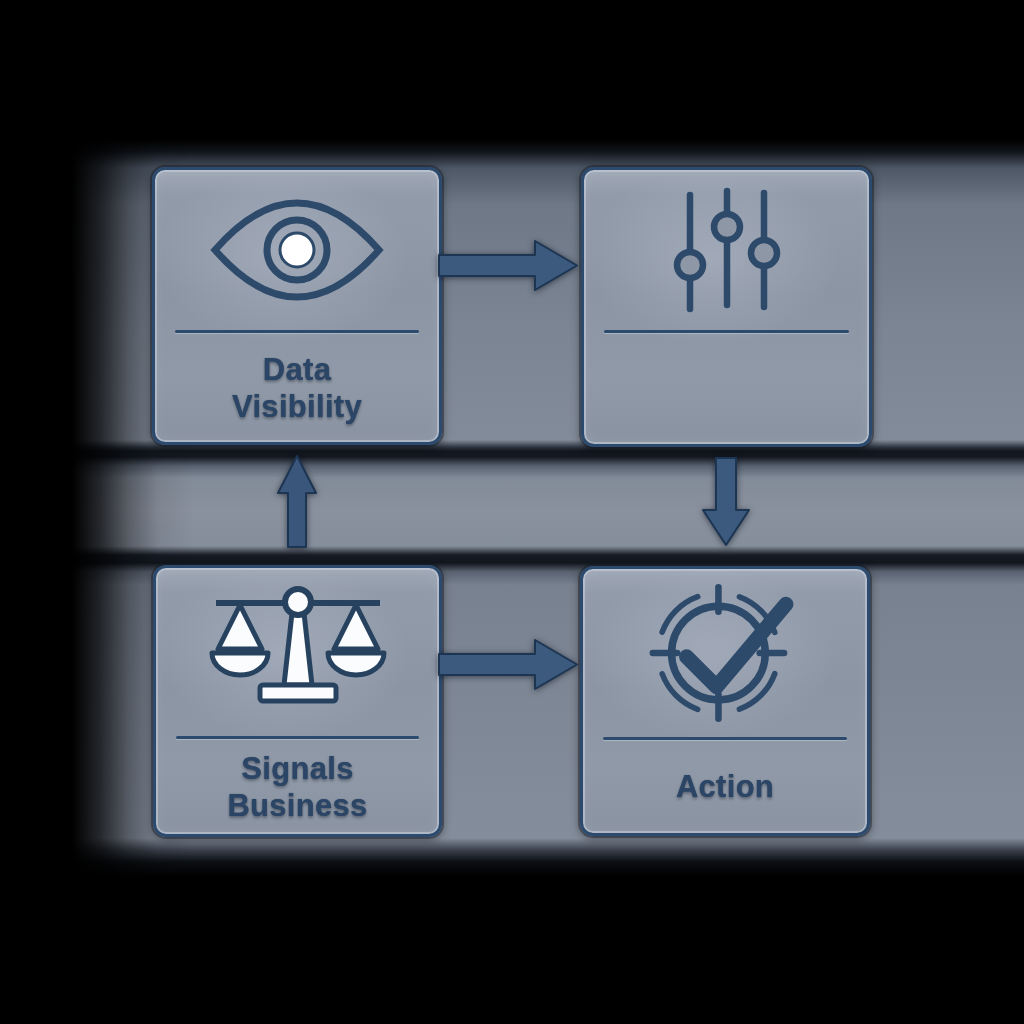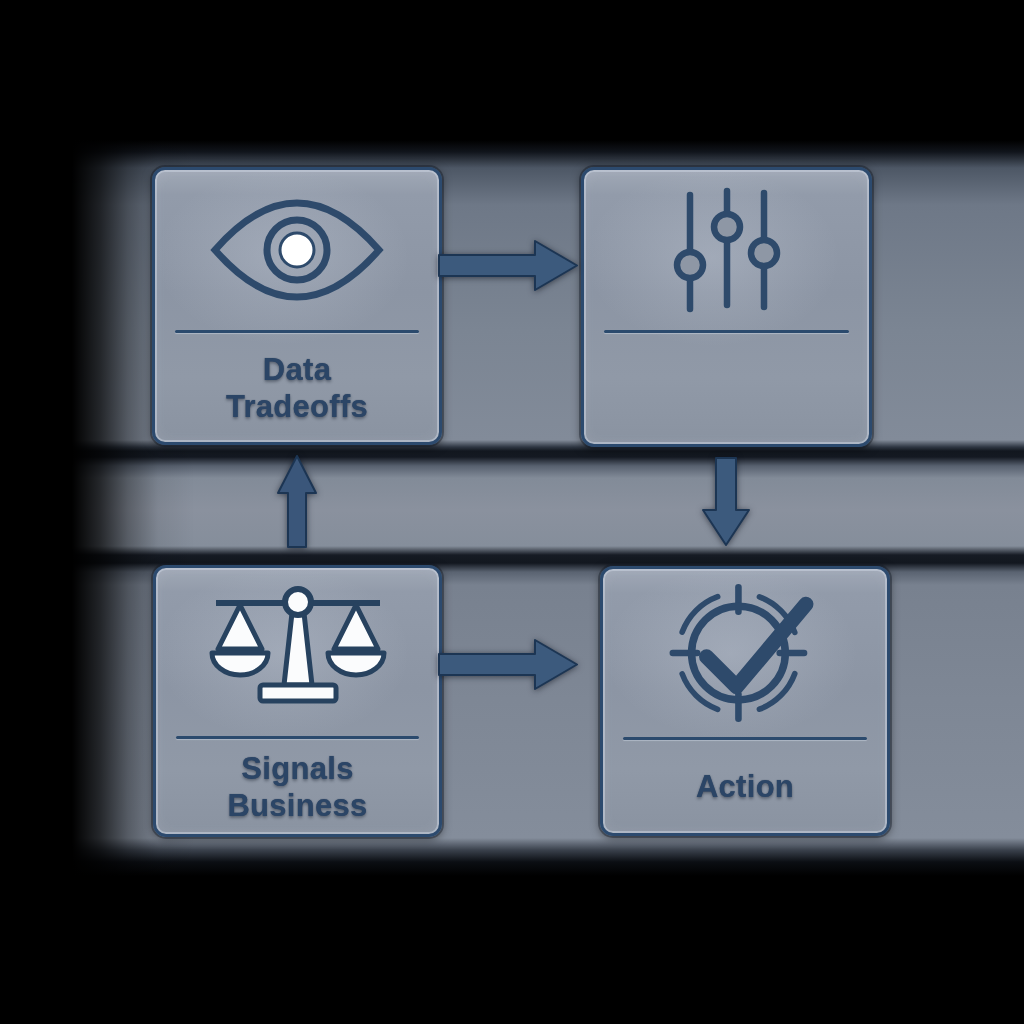--- a/index.html
+++ b/index.html
@@ -58,21 +58,21 @@
     <div class="icon-zone" style="height:160px">
       <svg width="176" height="100" viewBox="0 0 176 100">
         <path d="M6 50 Q88 -44 170 50 Q88 144 6 50 Z" fill="none" class="ink" stroke-width="7"></path>
         <circle cx="88" cy="50" r="30" fill="none" class="ink" stroke-width="7"></circle>
         <circle cx="88" cy="50" r="17" fill="#ffffff" class="ink" stroke-width="3"></circle>
       </svg>
     </div>
     <div class="divider"></div>
     <div class="label-zone">
       <div class="label-line">Data</div>
-      <div class="label-line">Tradeoffs</div>
+      <div class="label-line">Visibility</div>
     </div>
   </div>
 
   <div class="node" style="left:581px;top:167px;width:291px;height:280px">
     <div class="icon-zone" style="height:160px">
       <svg width="100" height="126" viewBox="0 0 100 126">
         <g class="ink" stroke-width="6.5" stroke-linecap="round" fill="none">
           <line x1="13" y1="8" x2="13" y2="122"></line>
           <line x1="50" y1="4" x2="50" y2="118"></line>
           <line x1="87" y1="6" x2="87" y2="120"></line>
@@ -100,21 +100,21 @@
         </g>
       </svg>
     </div>
     <div class="divider"></div>
     <div class="label-zone">
       <div class="label-line">Signals</div>
       <div class="label-line">Business</div>
     </div>
   </div>
 
-  <div class="node" style="left:600px;top:566px;width:290px;height:270px">
+  <div class="node" style="left:580px;top:566px;width:290px;height:270px">
     <div class="icon-zone" style="height:168px">
       <svg width="170" height="150" viewBox="0 0 170 160">
         <g class="ink" fill="none" stroke-linecap="round">
           <circle cx="78" cy="80" r="64" stroke-width="6" stroke-dasharray="55 45.5" stroke-dashoffset="78"></circle>
           <line x1="78" y1="10" x2="78" y2="36" stroke-width="7"></line>
           <line x1="78" y1="124" x2="78" y2="150" stroke-width="7"></line>
           <line x1="8" y1="80" x2="34" y2="80" stroke-width="7"></line>
           <line x1="122" y1="80" x2="148" y2="80" stroke-width="7"></line>
           <circle cx="78" cy="80" r="50" stroke-width="8"></circle>
           <path d="M44 84 L76 116 L150 28" stroke-width="16" stroke-linejoin="round"></path>

